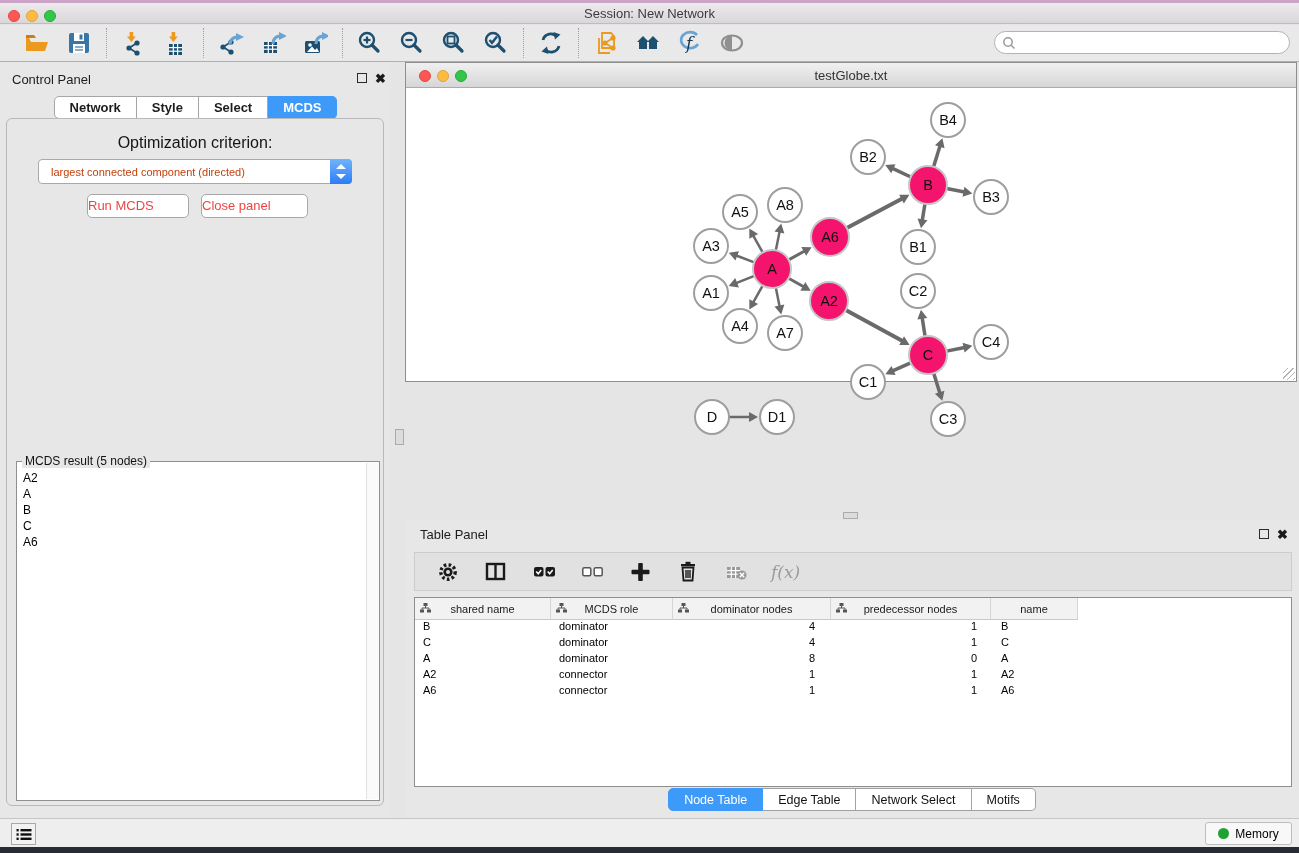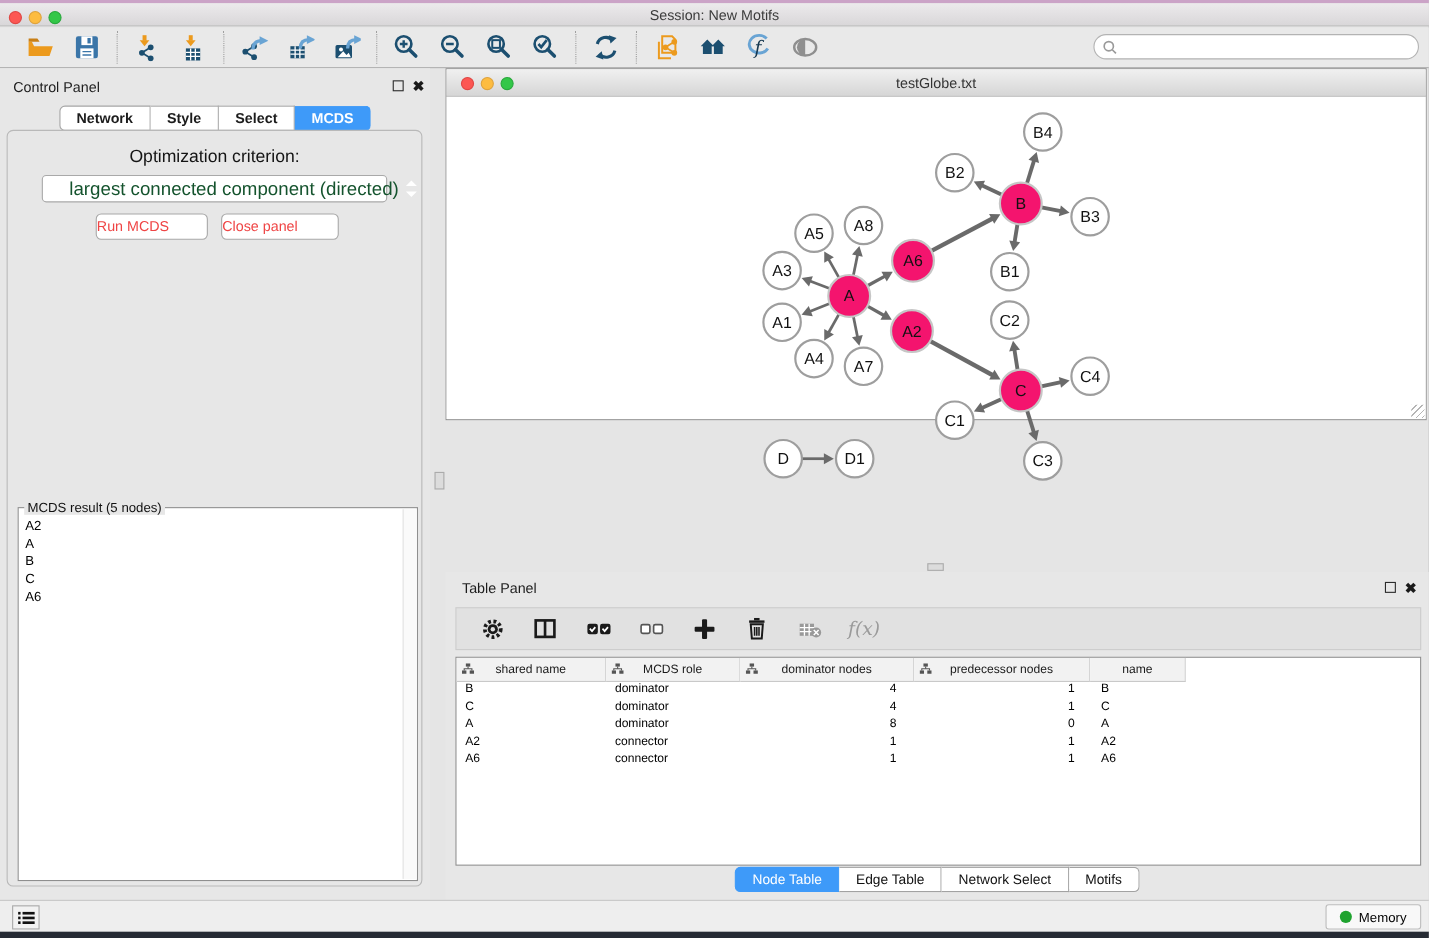--- a/index.html
+++ b/index.html
@@ -37,21 +37,21 @@
   .cp-tab { height:23px; padding:3px 15px 0; font-size:13px; font-weight:600; color:#1c1c1c;
             background:#fff; border:1px solid #a6a6a6; border-left:none; }
   .cp-tab:first-child { border-left:1px solid #a6a6a6; border-radius:5px 0 0 5px; }
   .cp-tab:last-child { border-radius:0 5px 5px 0; }
   .cp-tab.active { background:#3e9af9; border-color:#3e9af9; color:#fff; }
   .cp-pane { position:absolute; left:6px; top:56px; width:378px; height:688px;
              border:1px solid #b9b9b9; border-radius:6px; background:#e7e7e7; }
   .opt-label { position:absolute; top:15px; width:100%; text-align:center; font-size:16px; color:#141414; }
   .dropdown { position:absolute; left:31px; top:40px; width:314px; height:25px; background:#fff;
               border:1px solid #a9a9a9; border-radius:4px; display:flex; align-items:center; }
-  .dropdown .dd-text { flex:1; font-size:17px; color:#14532d; padding-left:24px; white-space:nowrap; }
+  .dropdown .dd-text { flex:1; font-size:11px; color:#c2410c; padding-left:12px; white-space:nowrap; }
   .dd-stepper { width:22px; height:25px; margin:-1px -1px -1px 0; border-radius:0 4px 4px 0;
                 background:linear-gradient(#70b4fc,#2d7cf6); position:relative; }
   .dd-stepper .up, .dd-stepper .dn { position:absolute; left:6px; width:0; height:0;
                 border-left:5px solid transparent; border-right:5px solid transparent; }
   .dd-stepper .up { top:5px; border-bottom:5px solid #fff; }
   .dd-stepper .dn { bottom:5px; border-top:5px solid #fff; }
   .cp-btn { position:absolute; top:75px; height:24px; background:#fff; border:1px solid #a8a8a8;
             border-radius:5px; font-size:13px; color:#ef4444; line-height:22px; }
   .mcds-box { position:absolute; left:9px; top:342px; width:364px; height:340px; background:#fff;
               border:1px solid #8f8f8f; }
@@ -114,21 +114,21 @@
 </head>
 <body>
 
 <div id="app">
 
   <div class="top-strip"></div>
   <div class="titlebar">
     <span class="light red"></span>
     <span class="light yellow"></span>
     <span class="light green"></span>
-    <div class="title">Session: New Motifs</div>
+    <div class="title">Session: New Network</div>
   </div>
 
   <div class="toolbar">
     <div id="tb-groups" style="display:flex;align-items:center;">
         <div class="tb-group">
           <div class="tb-btn">
             <svg width="26" height="26" viewBox="0 0 26 26">
               <path d="M2,8 L2,21 L21,21 L24,12 L7,12 L5,8 Z" fill="#ec9a1d"></path>
               <path d="M2,8 L2,5 L10,5 L12,8 Z" fill="#c87f16"></path>
             </svg>

